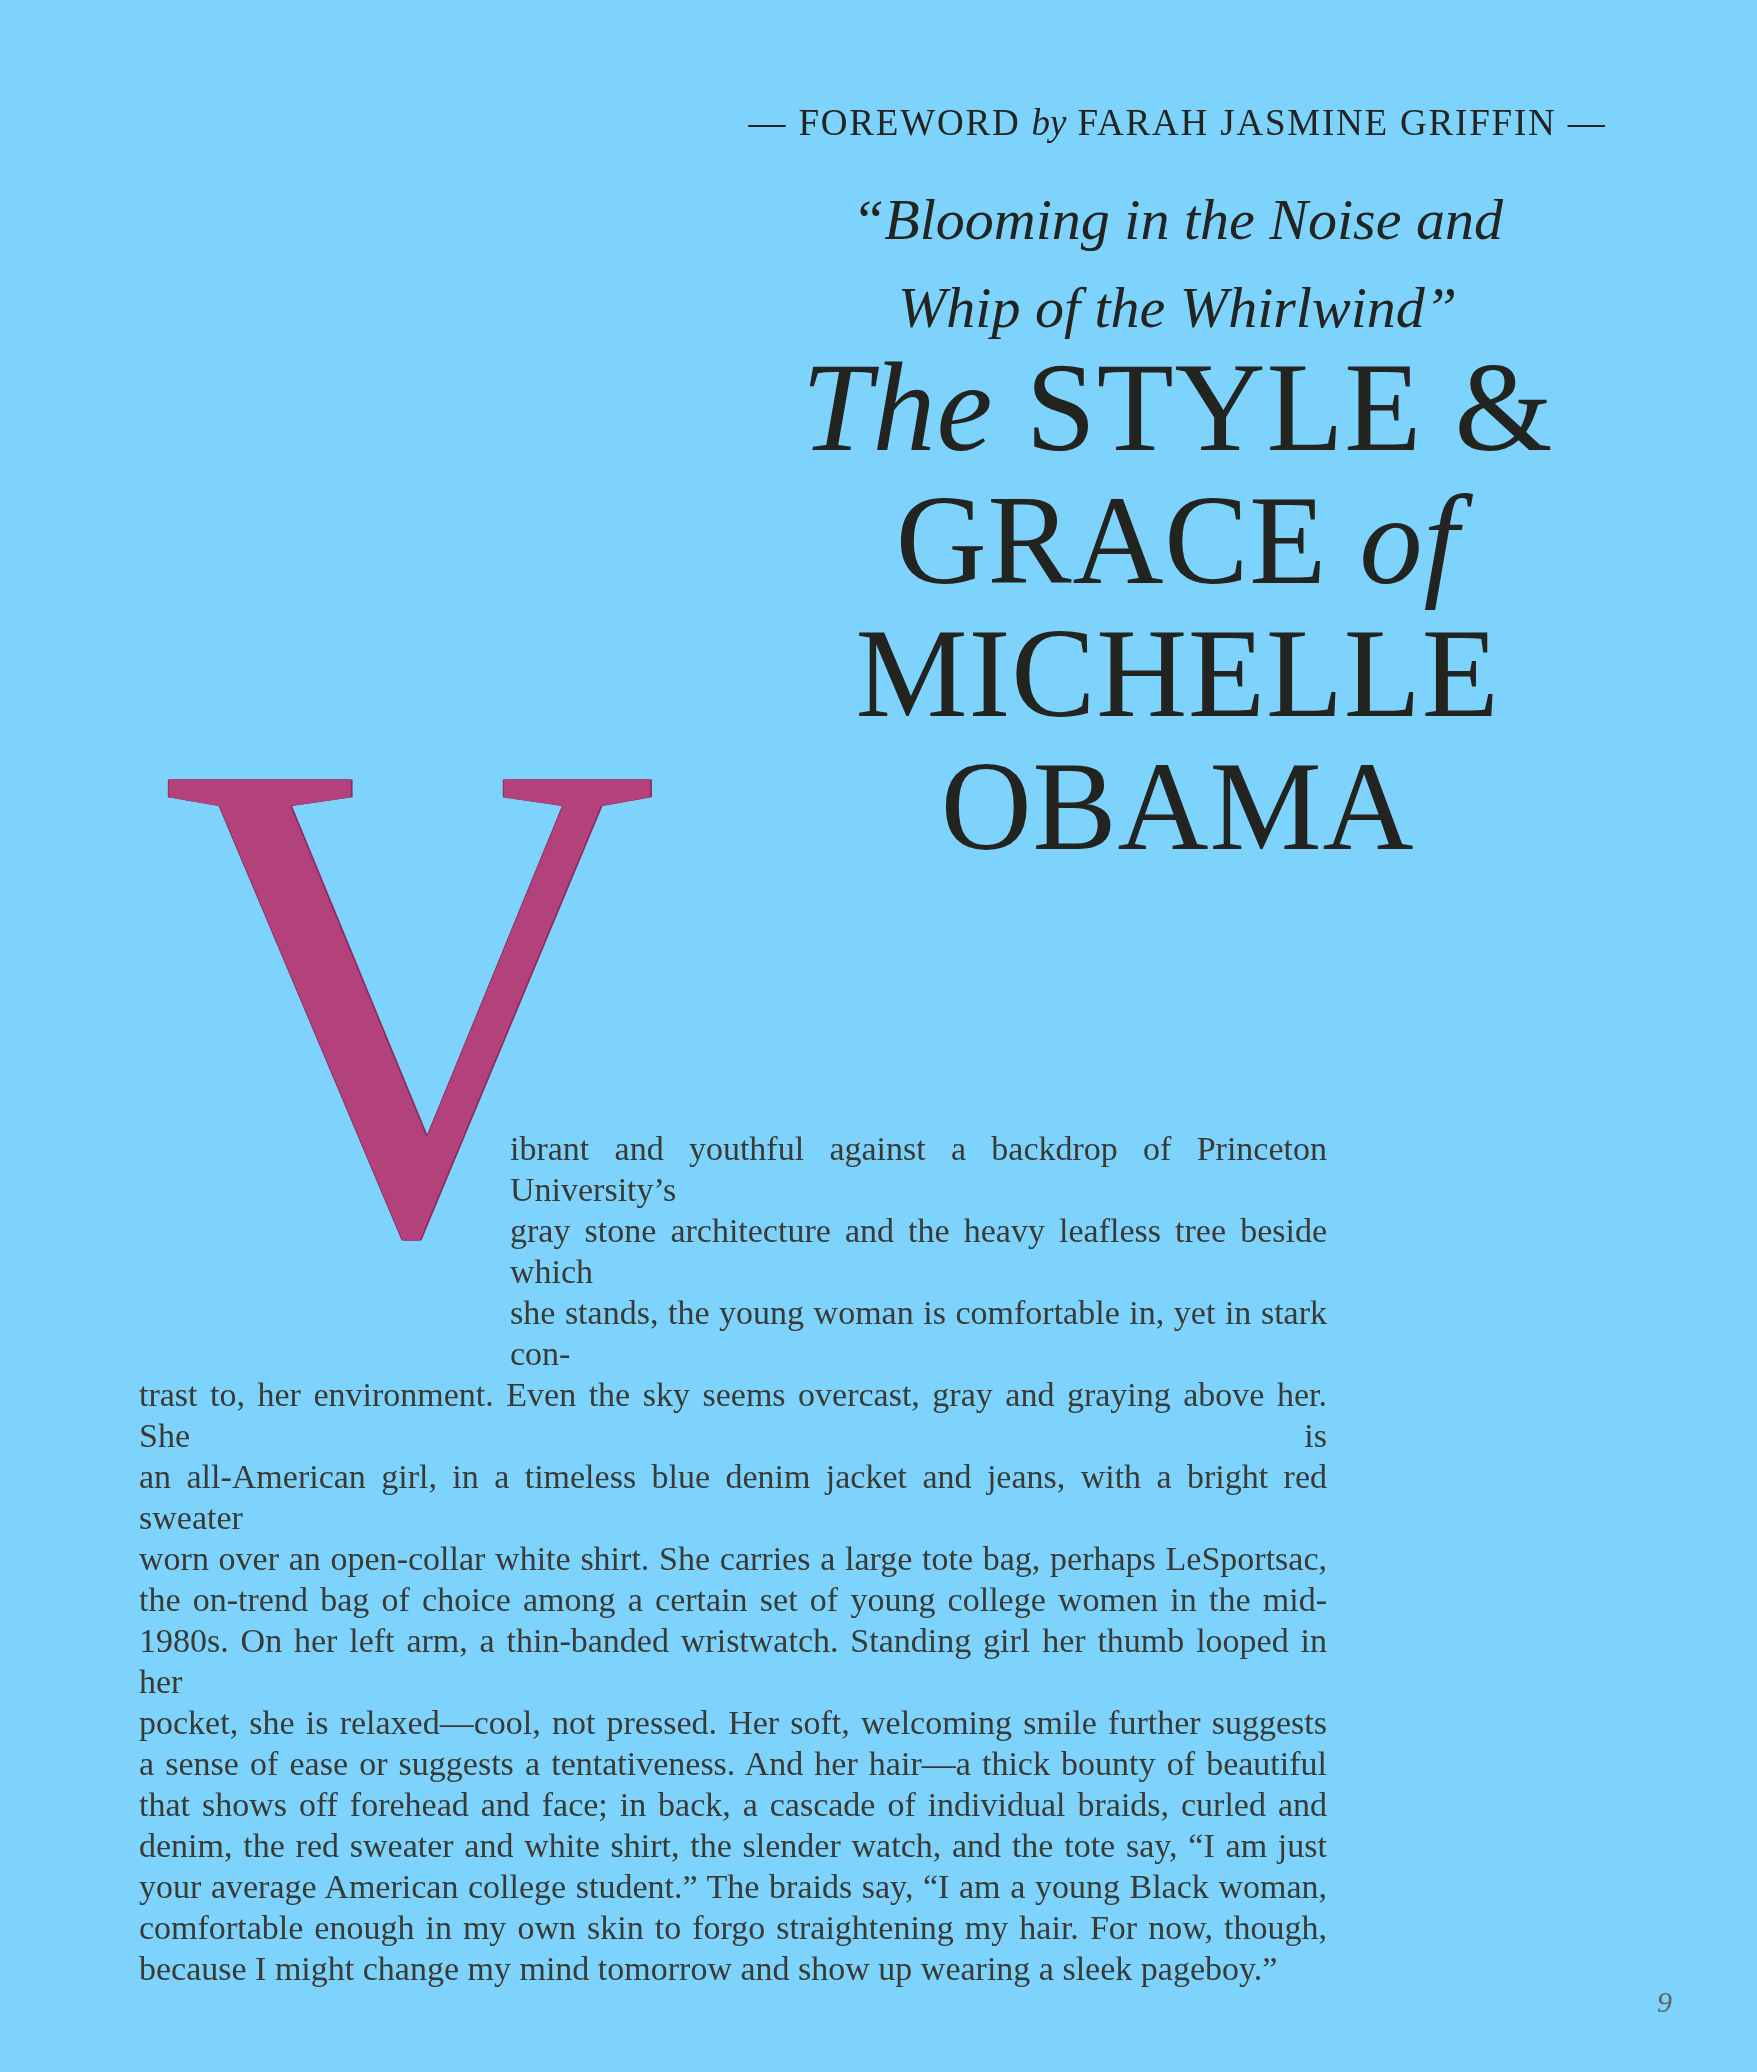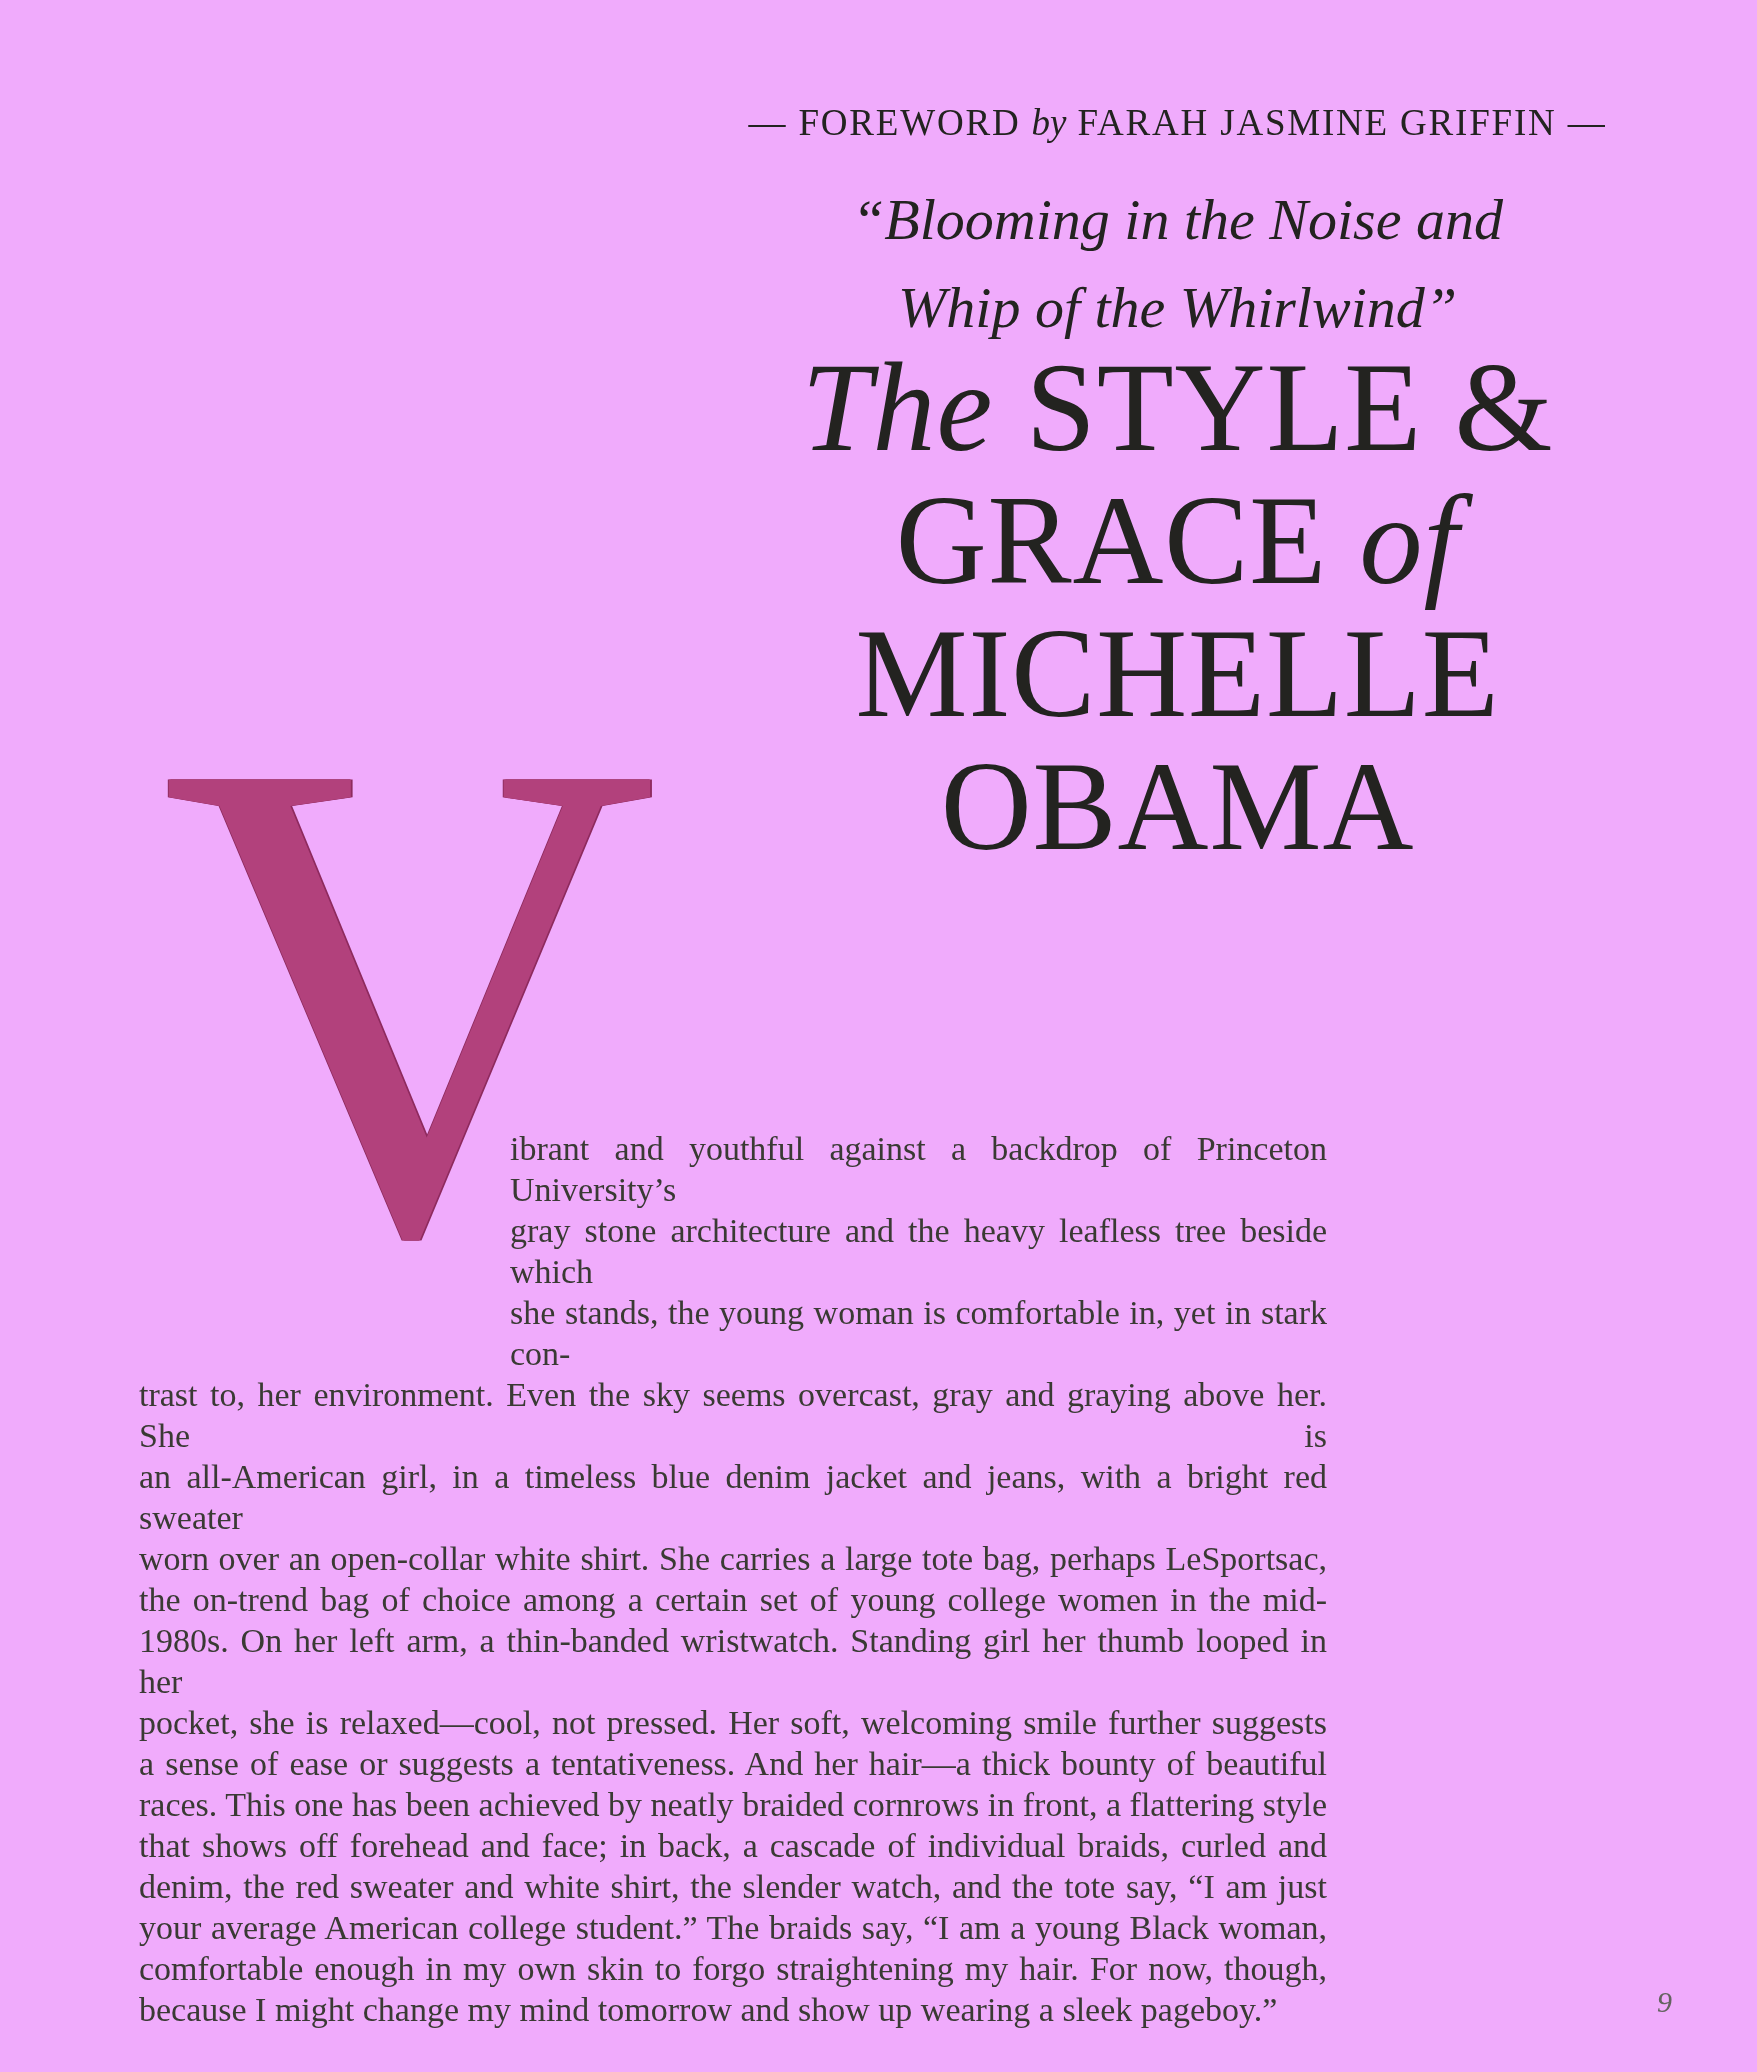--- a/index.html
+++ b/index.html
@@ -4,21 +4,21 @@
 <style>
   html, body {
     margin: 0;
     padding: 0;
     background: #e8e8e6;
   }
   .page {
     position: relative;
     width: 1757px;
     height: 2072px;
-    background: #f0abfc;
+    background: #7dd3fc;
     overflow: hidden;
     font-family: "Liberation Serif", serif;
     color: #32322e;
   }
 
   
   .masthead {
     position: absolute;
     left: 591px;
     top: 101px;
@@ -130,21 +130,20 @@
     <div class="bline indent">ibrant and youthful against a backdrop of Princeton University’s</div>
     <div class="bline indent">gray stone architecture and the heavy leafless tree beside which</div>
     <div class="bline indent">she stands, the young woman is comfortable in, yet in stark con-</div>
     <div class="bline">trast to, her environment. Even the sky seems overcast, gray and graying above her. She is</div>
     <div class="bline">an all-American girl, in a timeless blue denim jacket and jeans, with a bright red sweater</div>
     <div class="bline">worn over an open-collar white shirt. She carries a large tote bag, perhaps LeSportsac,</div>
     <div class="bline">the on-trend bag of choice among a certain set of young college women in the mid-</div>
     <div class="bline">1980s. On her left arm, a thin-banded wristwatch. Standing girl her thumb looped in her</div>
     <div class="bline">pocket, she is relaxed—cool, not pressed. Her soft, welcoming smile further suggests</div>
     <div class="bline">a sense of ease or suggests a tentativeness. And her hair—a thick bounty of beautiful</div>
-    <div class="bline">races. This one has been achieved by neatly braided cornrows in front, a flattering style</div>
     <div class="bline">that shows off forehead and face; in back, a cascade of individual braids, curled and</div>
     <div class="bline">denim, the red sweater and white shirt, the slender watch, and the tote say, “I am just</div>
     <div class="bline">your average American college student.” The braids say, “I am a young Black woman,</div>
     <div class="bline">comfortable enough in my own skin to forgo straightening my hair. For now, though,</div>
     <div class="bline last">because I might change my mind tomorrow and show up wearing a sleek pageboy.”</div>
   </div>
 
   <div class="folio">9</div>
 
 </div>

